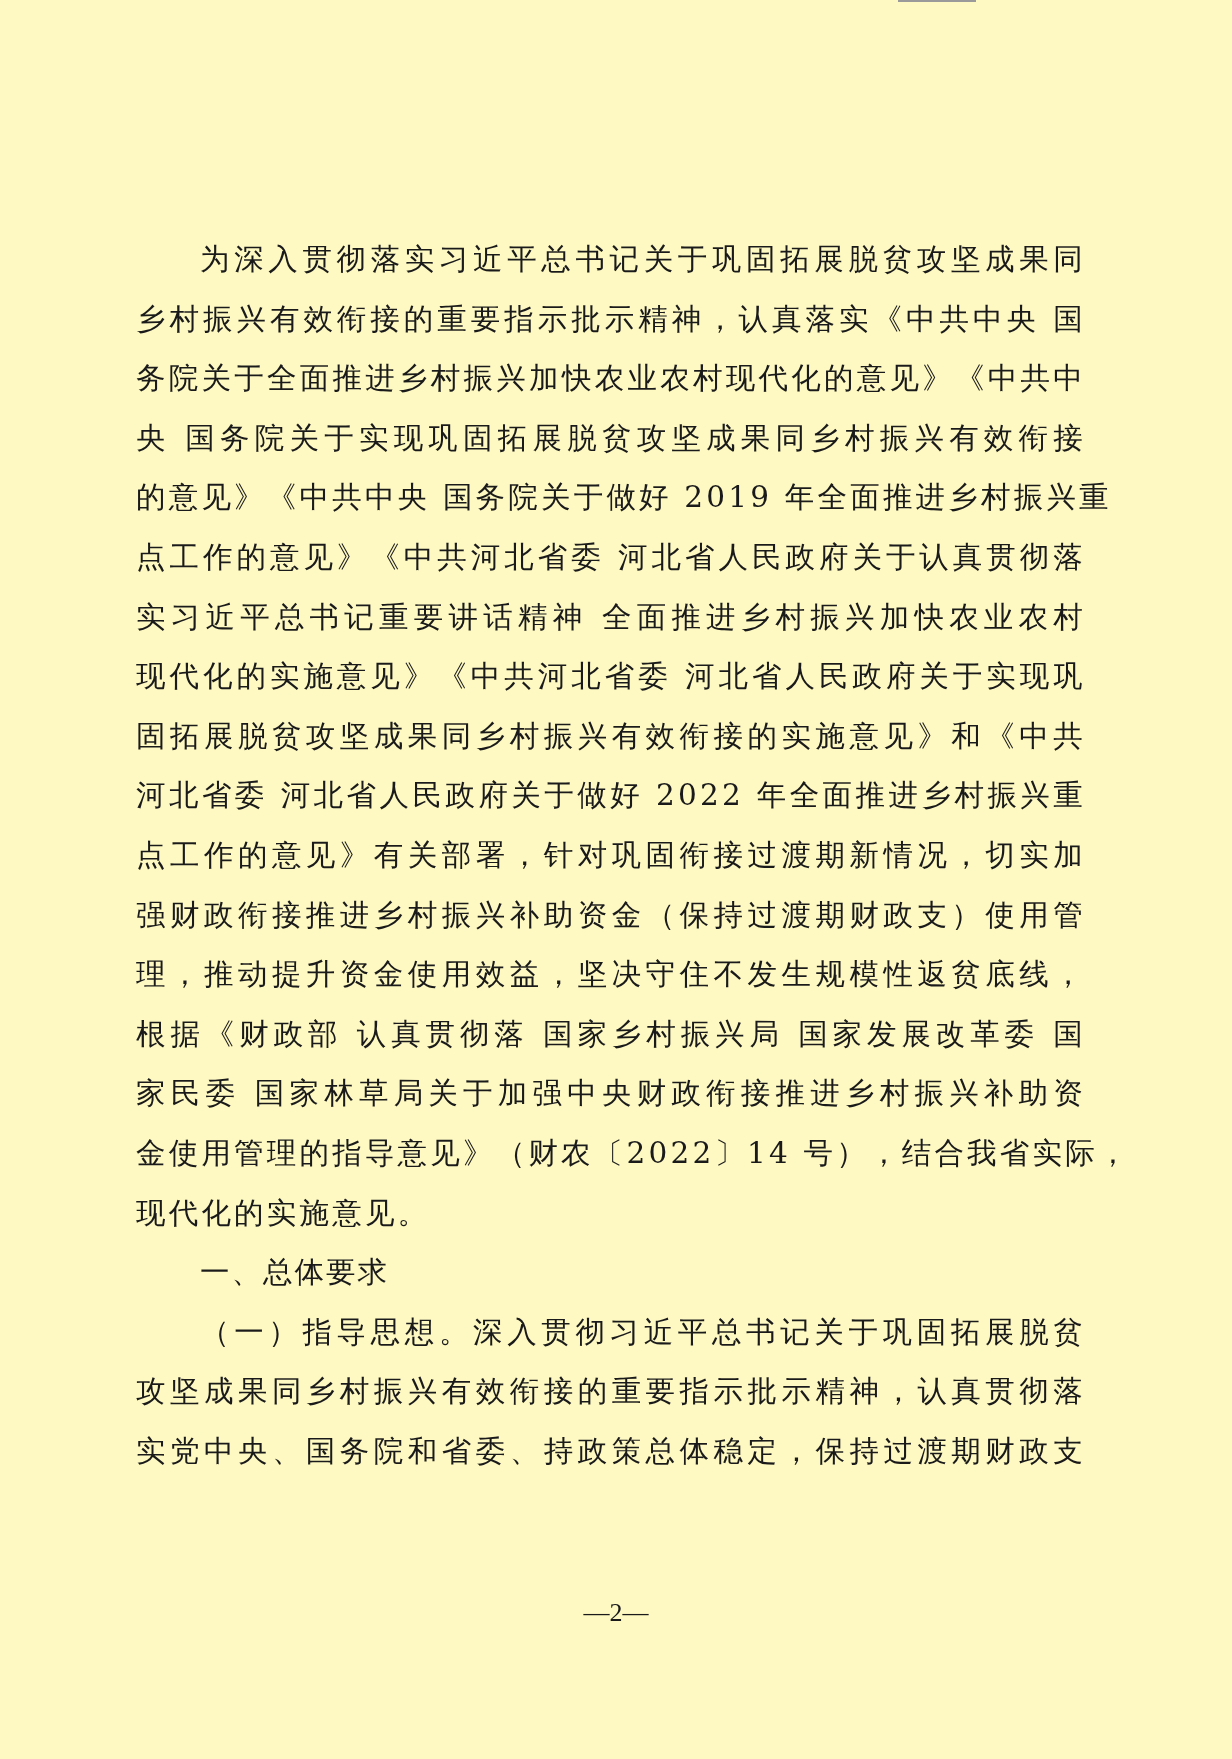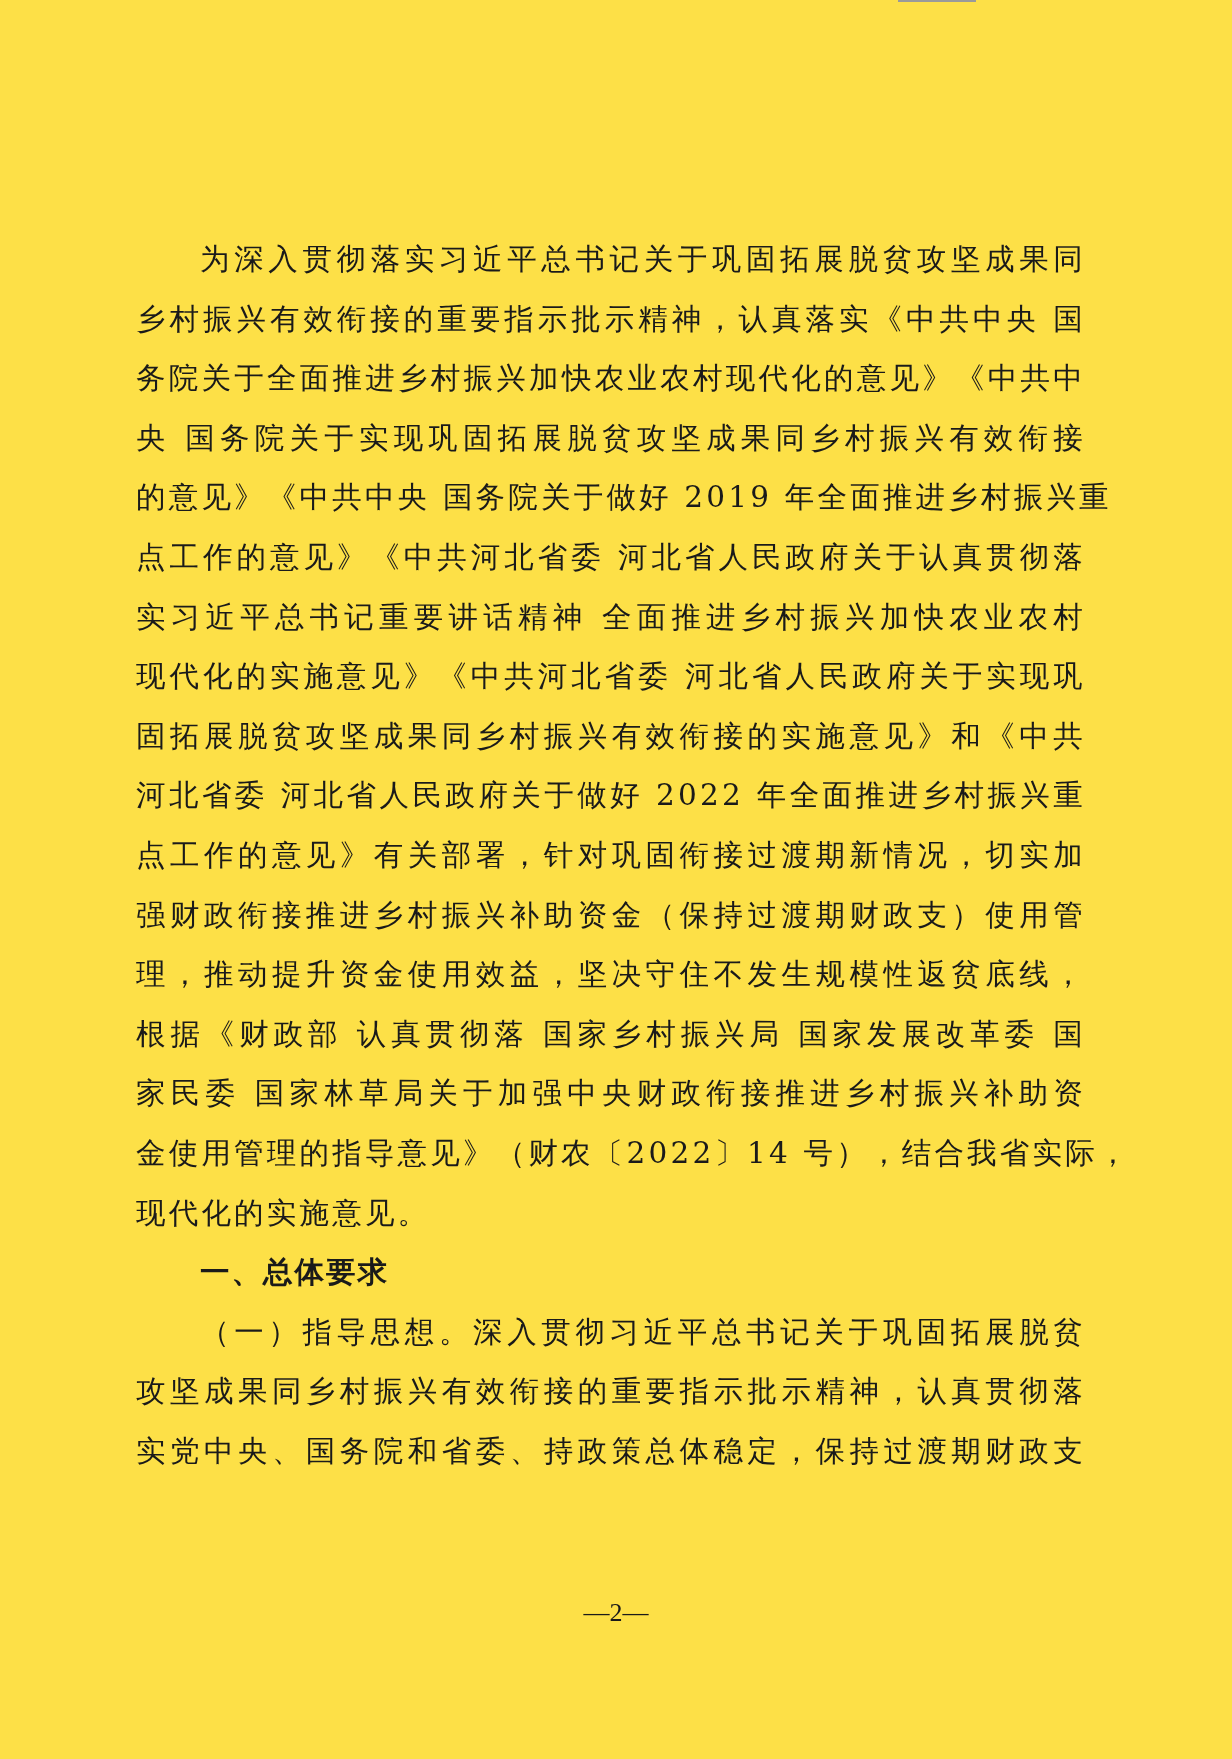--- a/index.html
+++ b/index.html
@@ -13,21 +13,21 @@
       position: relative;
       overflow: hidden;
       font-family: "DejaVu Serif", "Liberation Serif", serif;
       color: #1a1a1a;
     }
     .page {
       position: absolute;
       left: 0; top: 0;
       width: 1232px;
       height: 1759px;
-      background: #fde047;
+      background: #fef9c3;
     }
     .scan-mark {
       position: absolute;
       left: 898px;
       top: 0;
       width: 78px;
       height: 2px;
       background: #9a9a9a;
     }
     .body-text {
@@ -46,21 +46,21 @@
       text-align-last: justify;
     }
     .line.indent {
       padding-left: 64px;
     }
     .line.last {
       text-align-last: left;
     }
     .line.heading {
       font-family: "DejaVu Sans", "Liberation Sans", sans-serif;
-      font-weight: bold;
+      font-weight: normal;
       padding-left: 64px;
       text-align-last: left;
       letter-spacing: 2px;
     }
     .page-number {
       position: absolute;
       left: 0;
       width: 1232px;
       top: 1598px;
       text-align: center;

